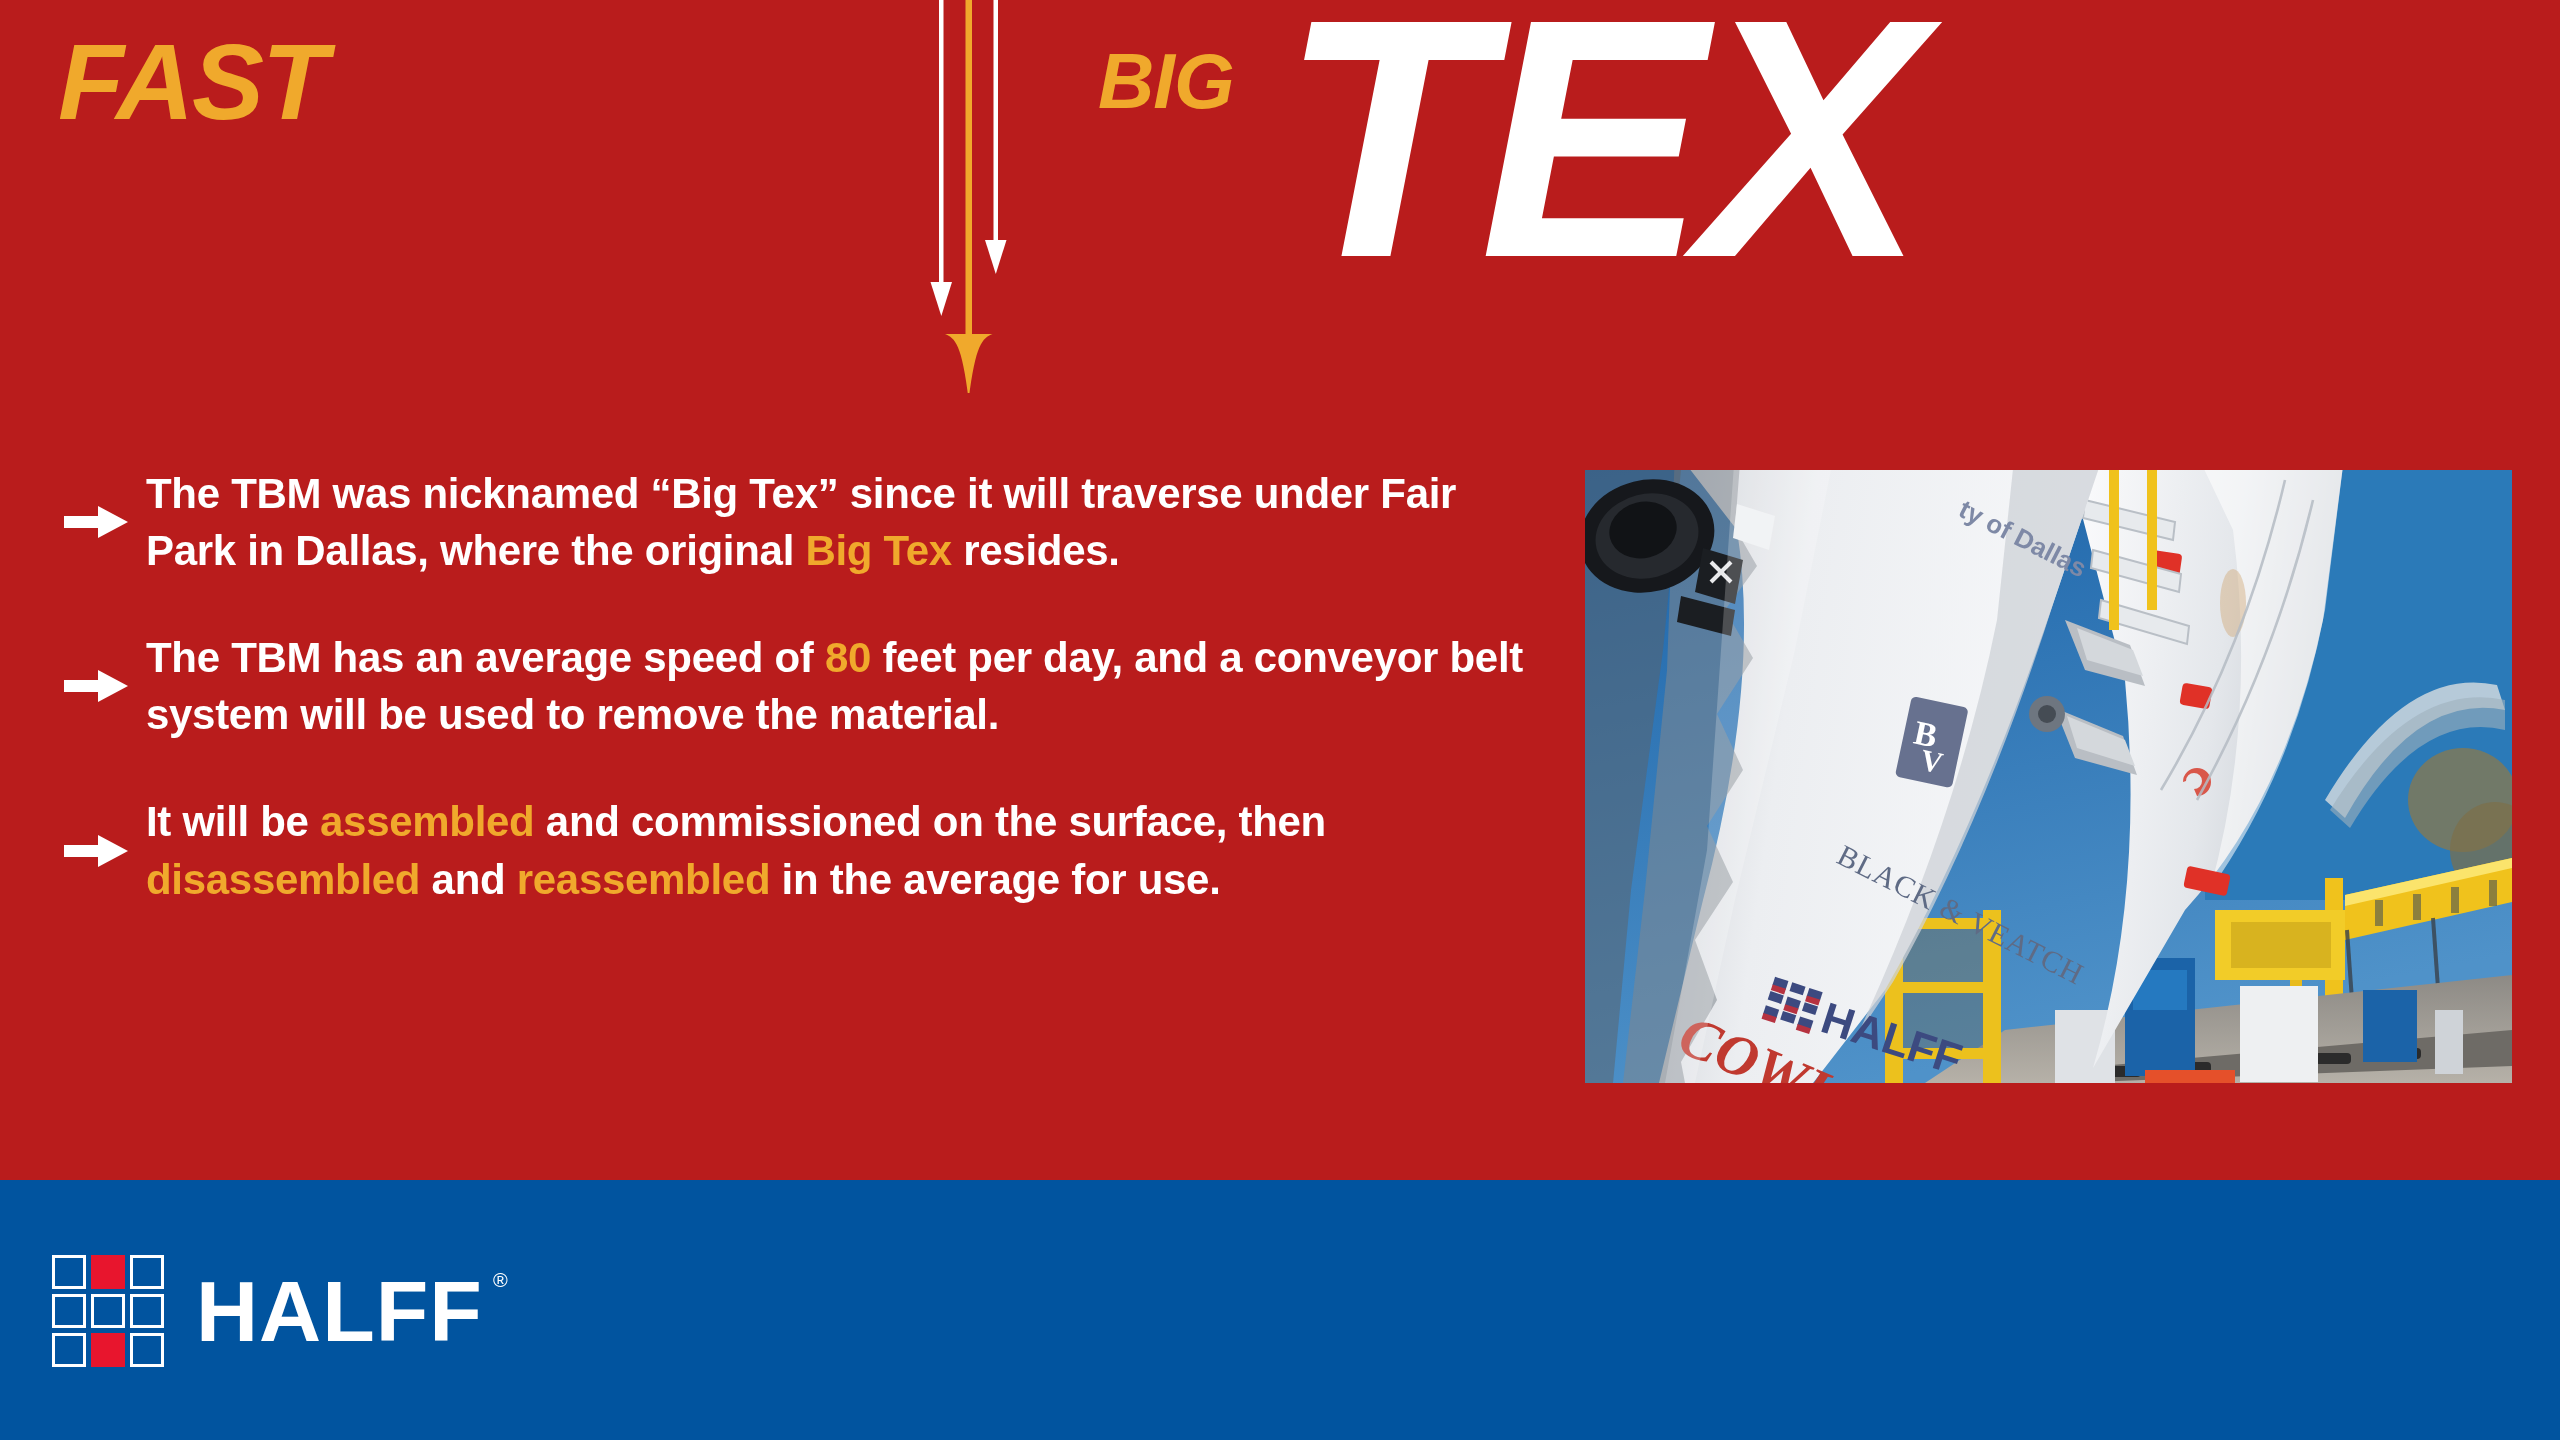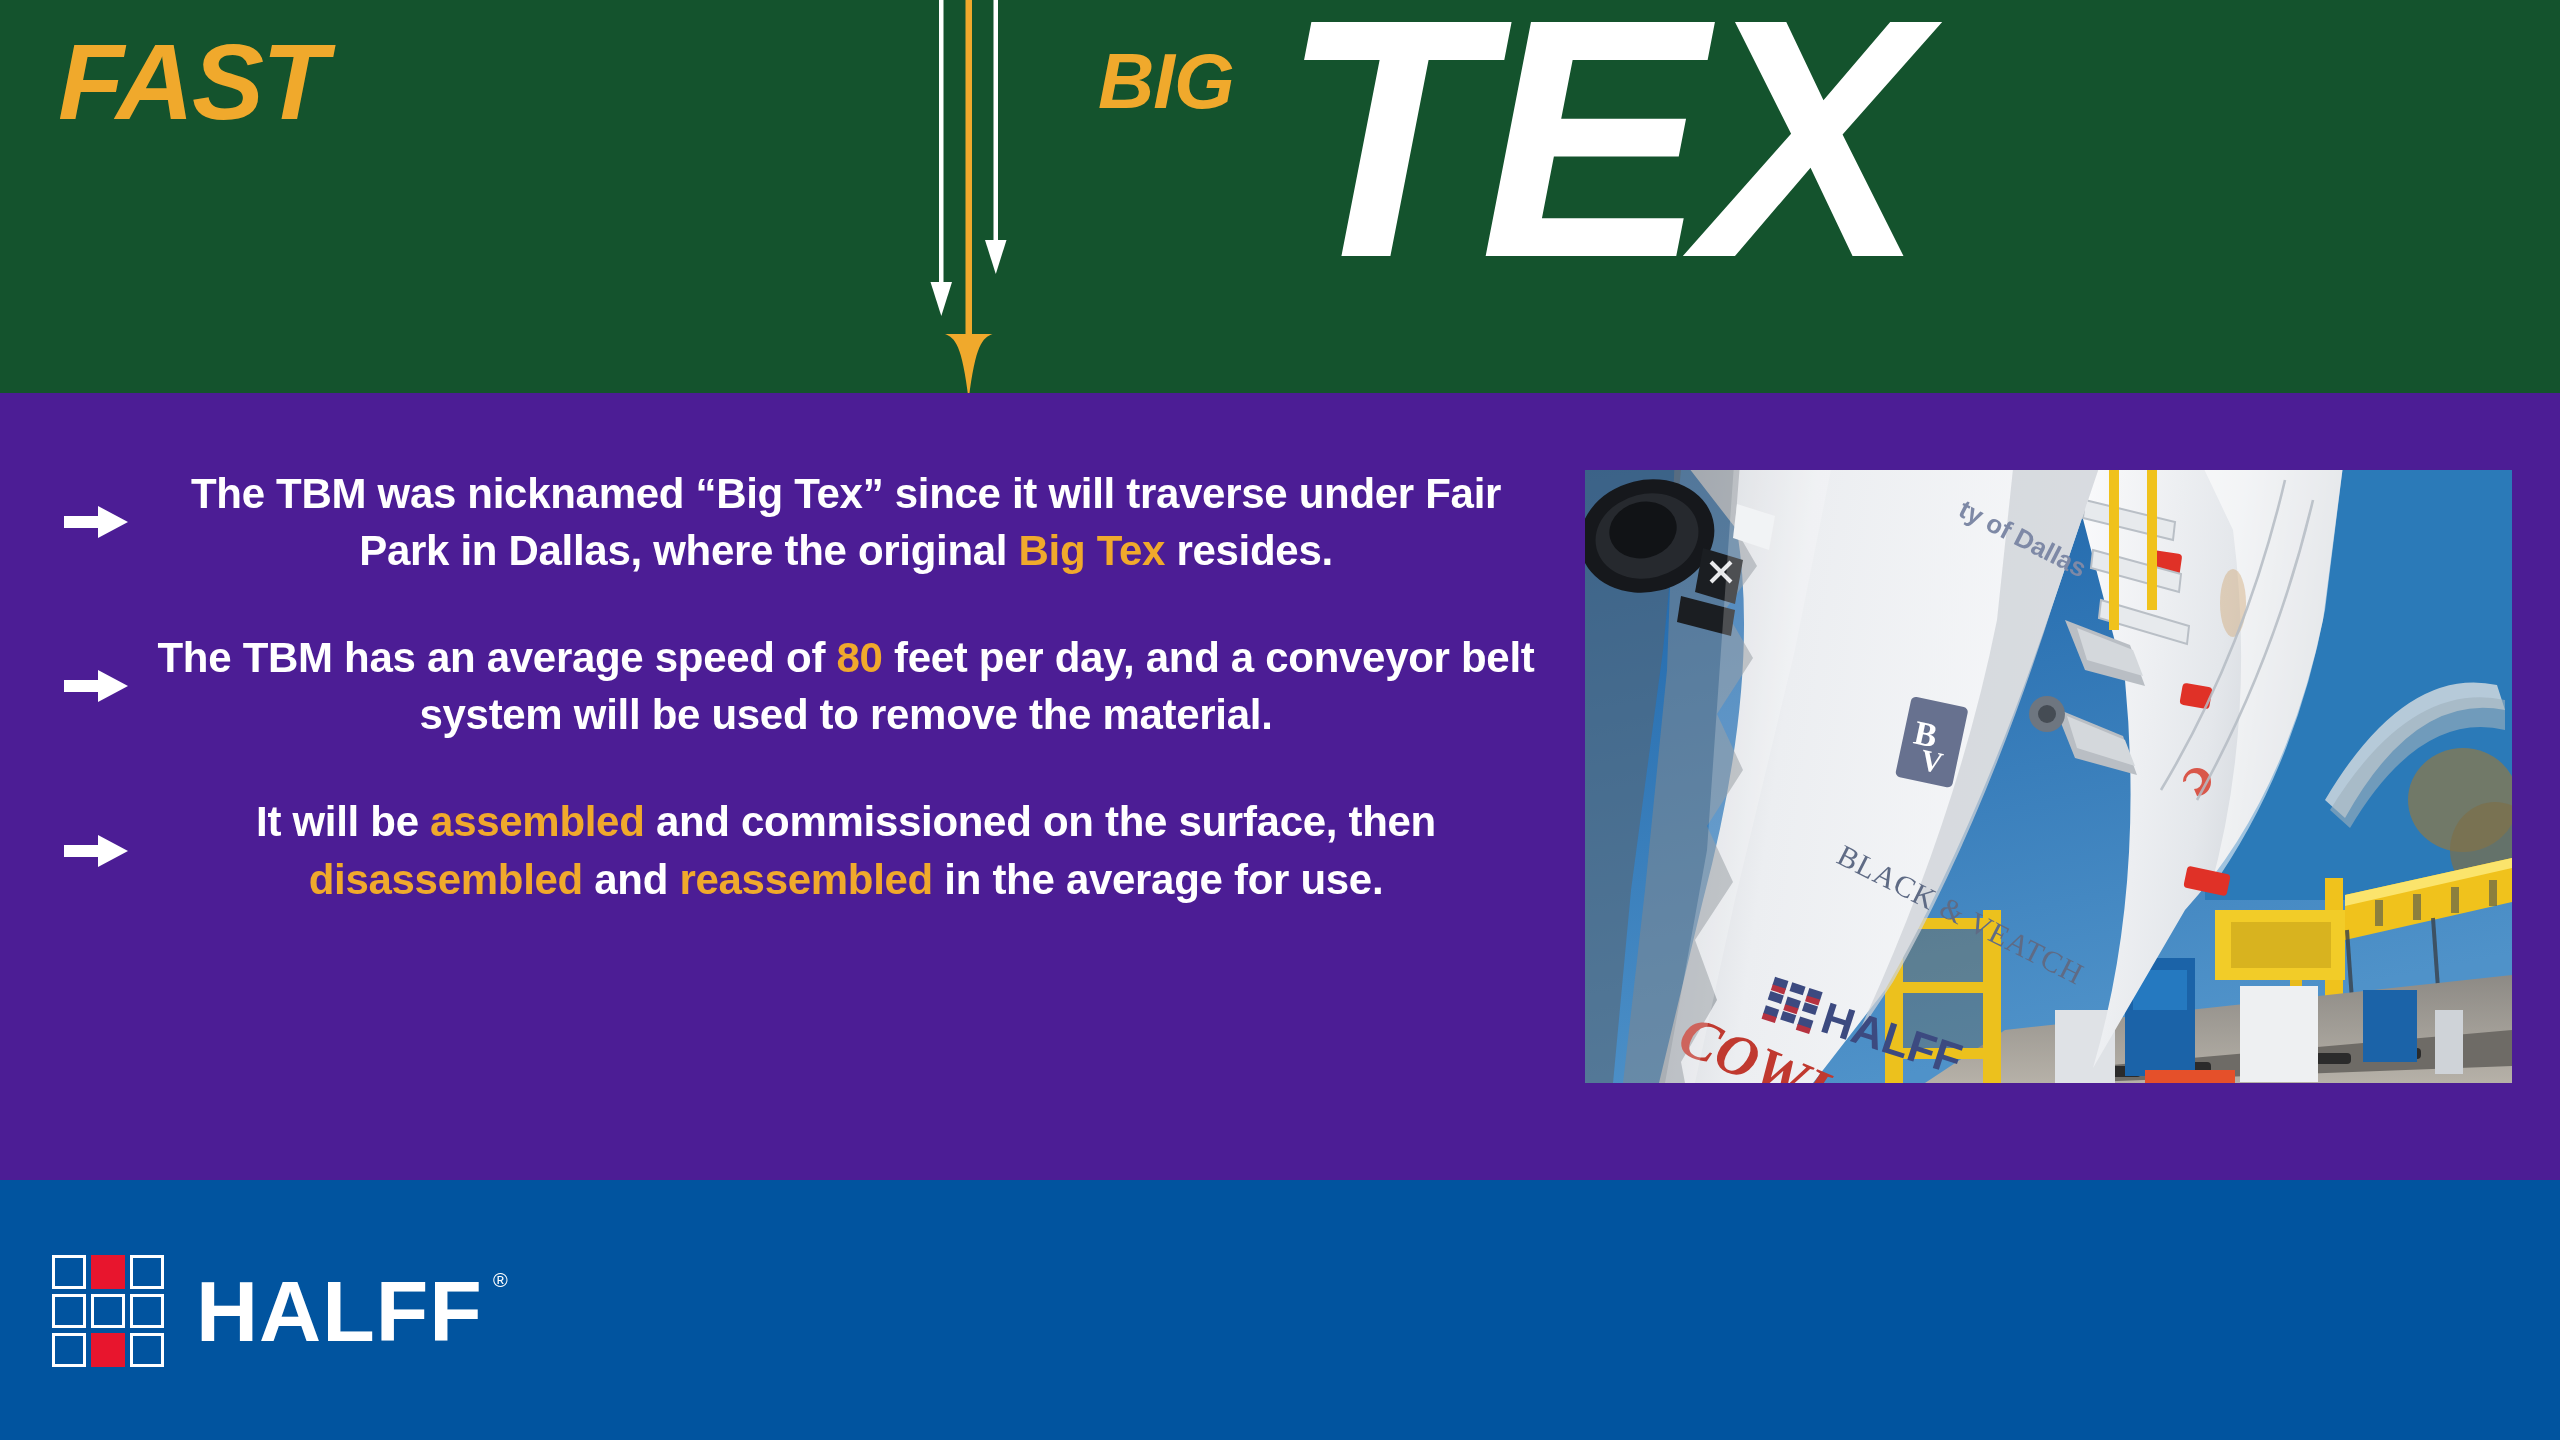--- a/index.html
+++ b/index.html
@@ -13,21 +13,21 @@
   #page {
     position:relative;
     width:2560px; height:1440px;
     background:#062343;
   }
 
   
   .header {
     position:absolute; left:0; top:0;
     width:2560px; height:393px;
-    background:#14532d;
+    background:#b91c1c;
     overflow:visible;
   }
   .hdr-fast {
     position:absolute;
     left:58px; top:28px;
     font-size:108px;
     font-weight:bold;
     font-style:italic;
     letter-spacing:-2px;
     color:#f0a92c;
@@ -83,22 +83,21 @@
   .arrows {
     position:absolute;
     left:900px; top:-6px;
     width:120px; height:408px;
   }
 
   
   .body-area {
     position:absolute; left:0; top:393px;
     width:2560px; height:787px;
-    background:#4c1d95;
-    text-align:center;
+    background:#b91c1c;
   }
 
   .facts {
     position:absolute;
     left:46px; top:72px;
     width:1500px;
   }
   .fact {
     position:relative;
     display:flex;

